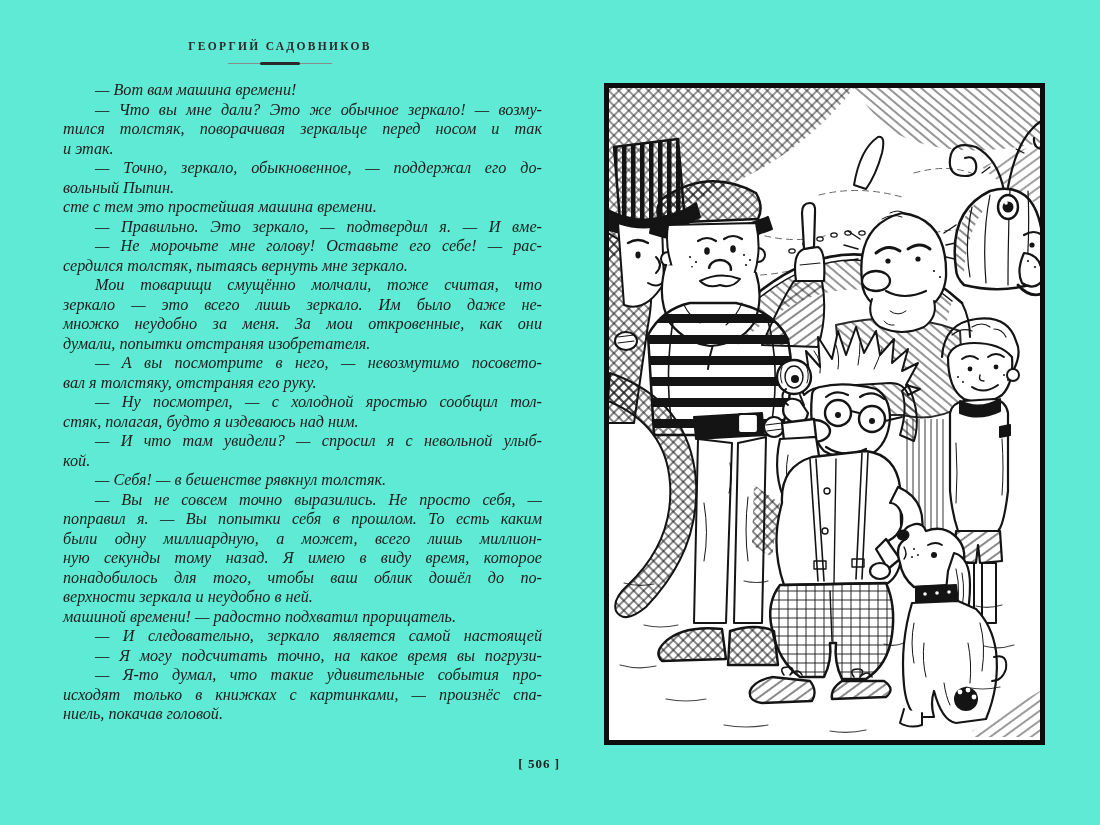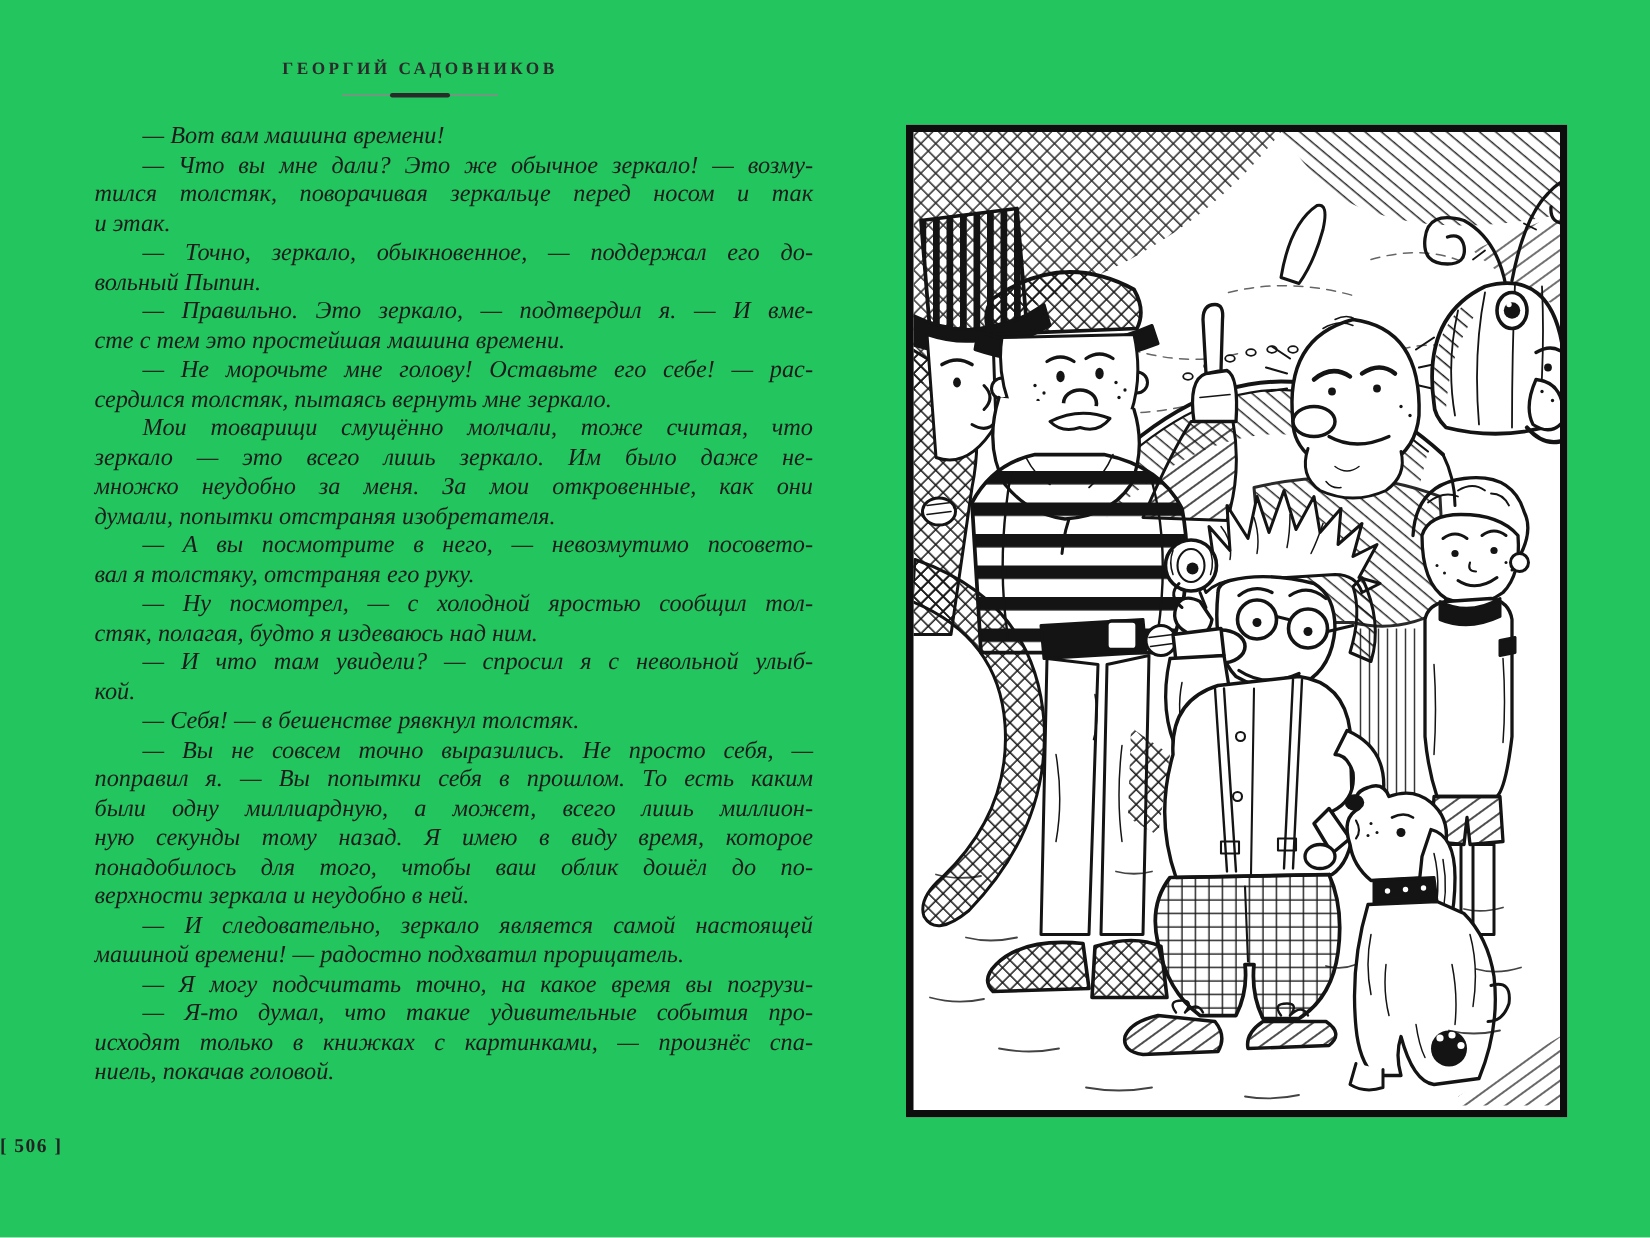--- a/index.html
+++ b/index.html
@@ -1,31 +1,31 @@
 <!DOCTYPE html>
 <html><head>
 <meta charset="utf-8">
 <style>
   html,body{margin:0;padding:0;background:#ffffff;}
-  .spread{position:relative;width:1100px;height:825px;background:#22c55e;overflow:hidden;
+  .spread{position:relative;width:1100px;height:825px;background:#5eead4;overflow:hidden;
           font-family:"Liberation Serif", serif;color:#1c1c1c;}
   
   .left-page{position:absolute;left:0;top:0;width:560px;height:825px;}
   .running-header{position:absolute;left:0;top:40px;width:560px;text-align:center;
       font-family:"Liberation Serif", serif;font-weight:bold;font-size:11.5px;
       letter-spacing:2.3px;color:#2a2a2a;}
   .header-rule{position:absolute;left:228px;top:62px;width:104px;height:3px;}
   .header-rule .thin{position:absolute;left:0;top:1px;width:104px;height:1px;background:#8a8a8a;}
   .header-rule .thick{position:absolute;left:32px;top:0;width:40px;height:3px;background:#2a2a2a;border-radius:2px;}
   .text-column{position:absolute;left:63px;top:81px;width:479px;}
   .line{height:19.5px;line-height:19.5px;font-size:16.2px;color:#1c1c1c;
         text-align:left;overflow:visible;white-space:normal;font-style:italic;}
   .line.just{text-align:justify;text-align-last:justify;}
   .line.indent{text-indent:32px;}
-  .page-number{position:absolute;left:0;top:756px;width:560px;text-align:left;
+  .page-number{position:absolute;left:0;top:756px;width:560px;text-align:right;
       font-weight:bold;font-size:13px;letter-spacing:1px;color:#222;}
   
   .right-page{position:absolute;left:560px;top:0;width:540px;height:825px;}
   .illustration{position:absolute;left:44px;top:83px;width:441px;height:662px;}
   svg{display:block;}
 </style>
 </head>
 <body>
 
 <div class="spread">
@@ -36,43 +36,43 @@
       <div class="thin"></div>
       <div class="thick"></div>
     </div>
     <div class="text-column">
         <div class="line indent">— Вот вам машина времени!</div>
         <div class="line just indent">— Что вы мне дали? Это же обычное зеркало! — возму-</div>
         <div class="line just">тился толстяк, поворачивая зеркальце перед носом и так</div>
         <div class="line">и этак.</div>
         <div class="line just indent">— Точно, зеркало, обыкновенное, — поддержал его до-</div>
         <div class="line">вольный Пыпин.</div>
+        <div class="line">сте с тем это простейшая машина времени.</div>
         <div class="line just indent">— Правильно. Это зеркало, — подтвердил я. — И вме-</div>
-        <div class="line">сте с тем это простейшая машина времени.</div>
         <div class="line just indent">— Не морочьте мне голову! Оставьте его себе! — рас-</div>
         <div class="line">сердился толстяк, пытаясь вернуть мне зеркало.</div>
         <div class="line just indent">Мои товарищи смущённо молчали, тоже считая, что</div>
         <div class="line just">зеркало — это всего лишь зеркало. Им было даже не-</div>
         <div class="line just">множко неудобно за меня. За мои откровенные, как они</div>
         <div class="line">думали, попытки отстраняя изобретателя.</div>
         <div class="line just indent">— А вы посмотрите в него, — невозмутимо посовето-</div>
         <div class="line">вал я толстяку, отстраняя его руку.</div>
         <div class="line just indent">— Ну посмотрел, — с холодной яростью сообщил тол-</div>
         <div class="line">стяк, полагая, будто я издеваюсь над ним.</div>
         <div class="line just indent">— И что там увидели? — спросил я с невольной улыб-</div>
         <div class="line">кой.</div>
         <div class="line indent">— Себя! — в бешенстве рявкнул толстяк.</div>
         <div class="line just indent">— Вы не совсем точно выразились. Не просто себя, —</div>
         <div class="line just">поправил я. — Вы попытки себя в прошлом. То есть каким</div>
         <div class="line just">были одну миллиардную, а может, всего лишь миллион-</div>
         <div class="line just">ную секунды тому назад. Я имею в виду время, которое</div>
         <div class="line just">понадобилось для того, чтобы ваш облик дошёл до по-</div>
         <div class="line">верхности зеркала и неудобно в ней.</div>
+        <div class="line">машиной времени! — радостно подхватил прорицатель.</div>
         <div class="line just indent">— И следовательно, зеркало является самой настоящей</div>
-        <div class="line">машиной времени! — радостно подхватил прорицатель.</div>
         <div class="line just indent">— Я могу подсчитать точно, на какое время вы погрузи-</div>
         <div class="line just indent">— Я-то думал, что такие удивительные события про-</div>
         <div class="line just">исходят только в книжках с картинками, — произнёс спа-</div>
         <div class="line">ниель, покачав головой.</div>
       </div>
     <div class="page-number">[ 506 ]</div>
   </div>
 
   <div class="right-page">
     <div class="illustration">

